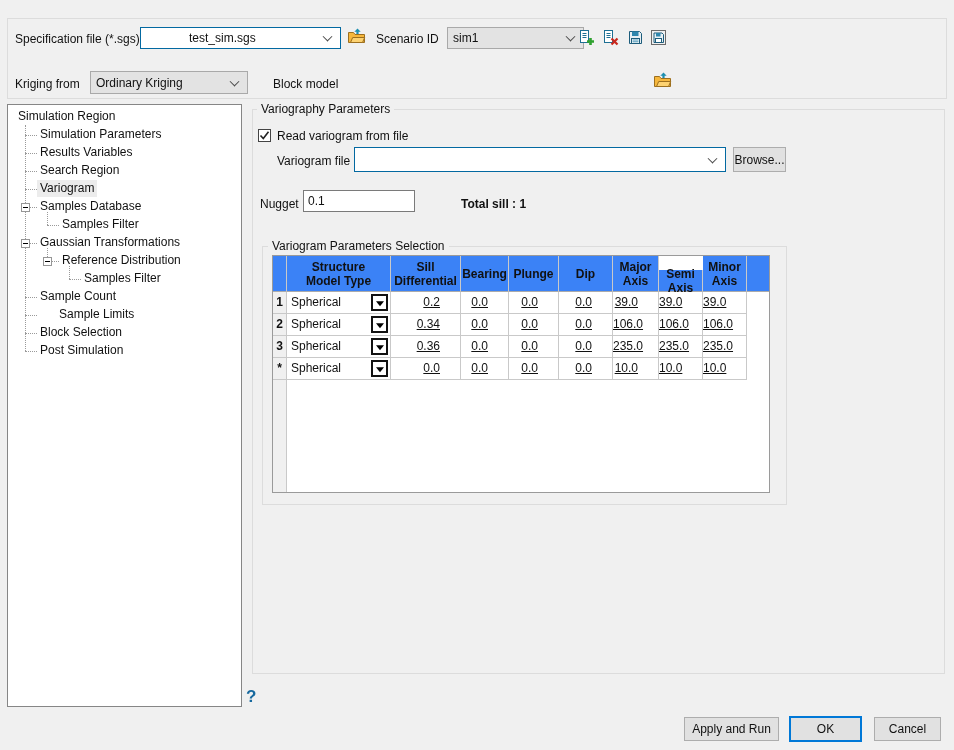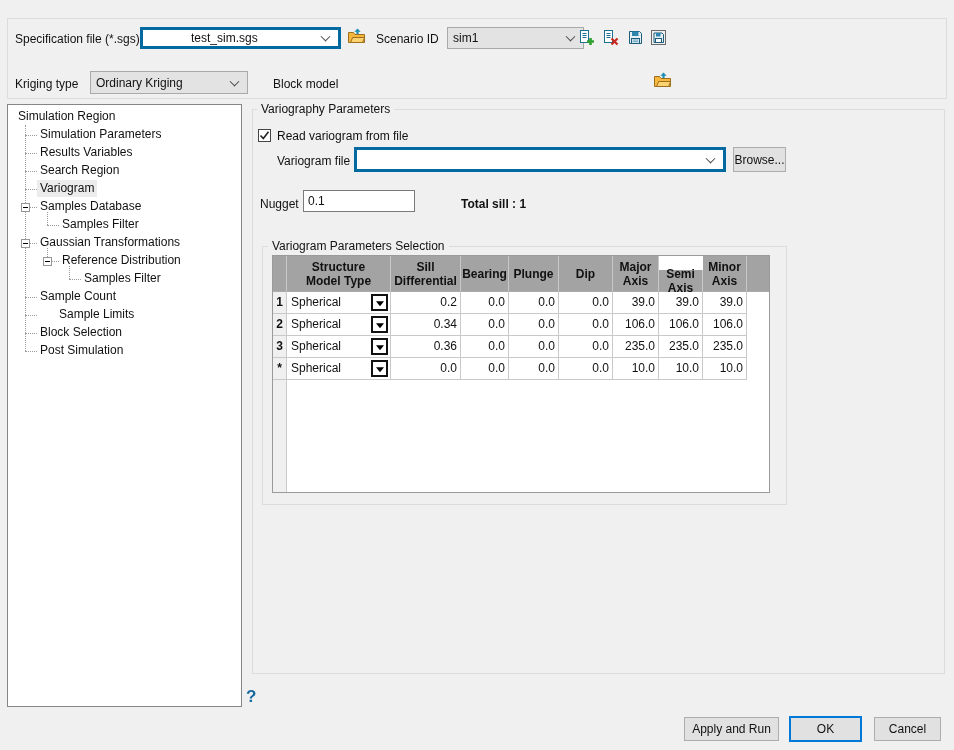--- a/index.html
+++ b/index.html
@@ -8,21 +8,21 @@
     position:relative; width:954px; height:750px; background:#f0f0f0;
     font-family:"Liberation Sans", sans-serif; font-size:12px; color:#111;
     overflow:hidden;
   }
   .lbl { position:absolute; line-height:16px; white-space:nowrap; }
   .gbox { position:absolute; border:1px solid #dcdcdc; background:transparent; }
   .gbox-label { position:absolute; background:#f0f0f0; padding:0 4px; line-height:13px; white-space:nowrap; }
 
   
   .combo { position:absolute; display:flex; align-items:center; padding-left:5px; white-space:nowrap; overflow:hidden; }
-  .combo.white { background:#fff; border:3px solid #0369a1;padding-left:48px; }
+  .combo.white { background:#fff; border:1px solid #0369a1;padding-left:48px; }
   .combo.gray  { background:#e3e3e3; border:1px solid #a9a9a9; }
   .combo .cval { flex:1 1 auto; overflow:hidden; }
   .chev { position:absolute; right:9px; top:50%; width:7px; height:7px;
           border-right:1.3px solid #4a4a4a; border-bottom:1.3px solid #4a4a4a;
           transform:translateY(-70%) rotate(45deg); }
 
   .iconbtn { position:absolute; width:20px; height:18px; background:transparent; border:none; cursor:pointer; padding:0; }
 
   .tinput { position:absolute; border:1px solid #7a7a7a; background:#fff; padding:0 4px;
             font-family:"Liberation Sans",sans-serif; font-size:12px; color:#111; }
@@ -42,29 +42,29 @@
   .tree-label.sel { background:#ececec; }
   .stub  { position:absolute; height:0; border-top:1px dotted #9a9a9a; }
   .spine { position:absolute; width:0; border-left:1px dotted #9a9a9a; }
   .expbox { position:absolute; width:9px; height:9px; background:#fff; border:1px solid #969696; }
   .expbox::after { content:""; position:absolute; left:1px; top:3px; width:5px; height:1px; background:#000; }
 
   
   #variogram-table { position:absolute; left:272px; top:255px; width:498px; height:238px;
                      background:#fff; border:1px solid #9a9a9a; overflow:hidden; }
   .thead { display:flex; height:36px; }
-  .thead .hc { flex:0 0 auto; background:#a3a3a3; border-right:1px solid #c9c9c9; border-bottom:1px solid #ababab;
+  .thead .hc { flex:0 0 auto; background:#3b82f6; border-right:1px solid #c9c9c9; border-bottom:1px solid #ababab;
                display:flex; align-items:center; justify-content:center; text-align:center;
                font-weight:bold; white-space:pre-line; line-height:14px; }
   .trow { display:flex; height:22px; }
   .trow .rc { flex:0 0 auto; border-right:1px solid #c9c9c9; border-bottom:1px solid #c9c9c9;
               line-height:21px; overflow:hidden; }
   .trow .rc.num { background:#f0f0f0; font-weight:bold; text-align:center; }
   .trow .rc.struct { position:relative; padding-left:4px; }
-  .trow .rc.val { text-align:right; padding-right:3px; }
+  .trow .rc.val { text-align:right; padding-right:20px;text-decoration:underline; }
   .dd-btn { position:absolute; right:2px; top:2px; width:17px; height:17px;
             background:#fff; border:2px solid #111; cursor:pointer; }
   .dd-btn::after { content:""; position:absolute; left:50%; top:50%; transform:translate(-50%,-35%);
                    border-left:4px solid transparent; border-right:4px solid transparent; border-top:5px solid #000; }
   .strip-ext { position:absolute; left:0; width:14px; background:#f0f0f0; border-right:1px solid #c9c9c9; }
 
   #help-mark { position:absolute; left:246px; top:687px; font-size:17px; font-weight:bold; color:#17699e; cursor:pointer; }
 </style>
 </head>
 <body>
@@ -116,21 +116,21 @@
   </button>
   <button class="iconbtn" style="left:648px;top:29px">
     <svg width="17" height="17" viewBox="0 0 17 17">
       <rect x="1.5" y="1.5" width="14" height="14" fill="none" stroke="#6a6a6a"></rect>
       <path d="M4 4h8l1.5 1.5V13.5H4z" fill="#e8f0f4" stroke="#1d5d7c"></path>
       <rect x="6" y="4" width="4.5" height="3.5" fill="#2e86ad"></rect>
       <rect x="5.5" y="9.5" width="6" height="4" fill="#fff" stroke="#1d5d7c"></rect>
     </svg>
   </button>
 
-  <span class="lbl" style="left:15px;top:76px">Kriging type</span>
+  <span class="lbl" style="left:15px;top:76px">Kriging from</span>
   <div class="combo gray" style="left:90px;top:71px;width:158px;height:23px">
     <span class="cval">Ordinary Kriging</span>
     <i class="chev"></i>
   </div>
   <span class="lbl" style="left:273px;top:76px">Block model</span>
   <button class="iconbtn" style="left:652px;top:72px">
     <svg width="19" height="16" viewBox="0 0 19 16">
       <path d="M1.5 4.5 h5 l1.5 2 h9.5 v8 h-16 z" fill="#f6b73c" stroke="#9c6f1e"></path>
       <path d="M3.5 14.5 l2.2-5 h12 l-2.2 5 z" fill="#fdd271" stroke="#9c6f1e"></path>
       <path d="M10.5 0.5 l3.2 3.2 h-2.1 v2.3 h-2.2 V3.7 h-2.1 z" fill="#1d8fb0"></path>

